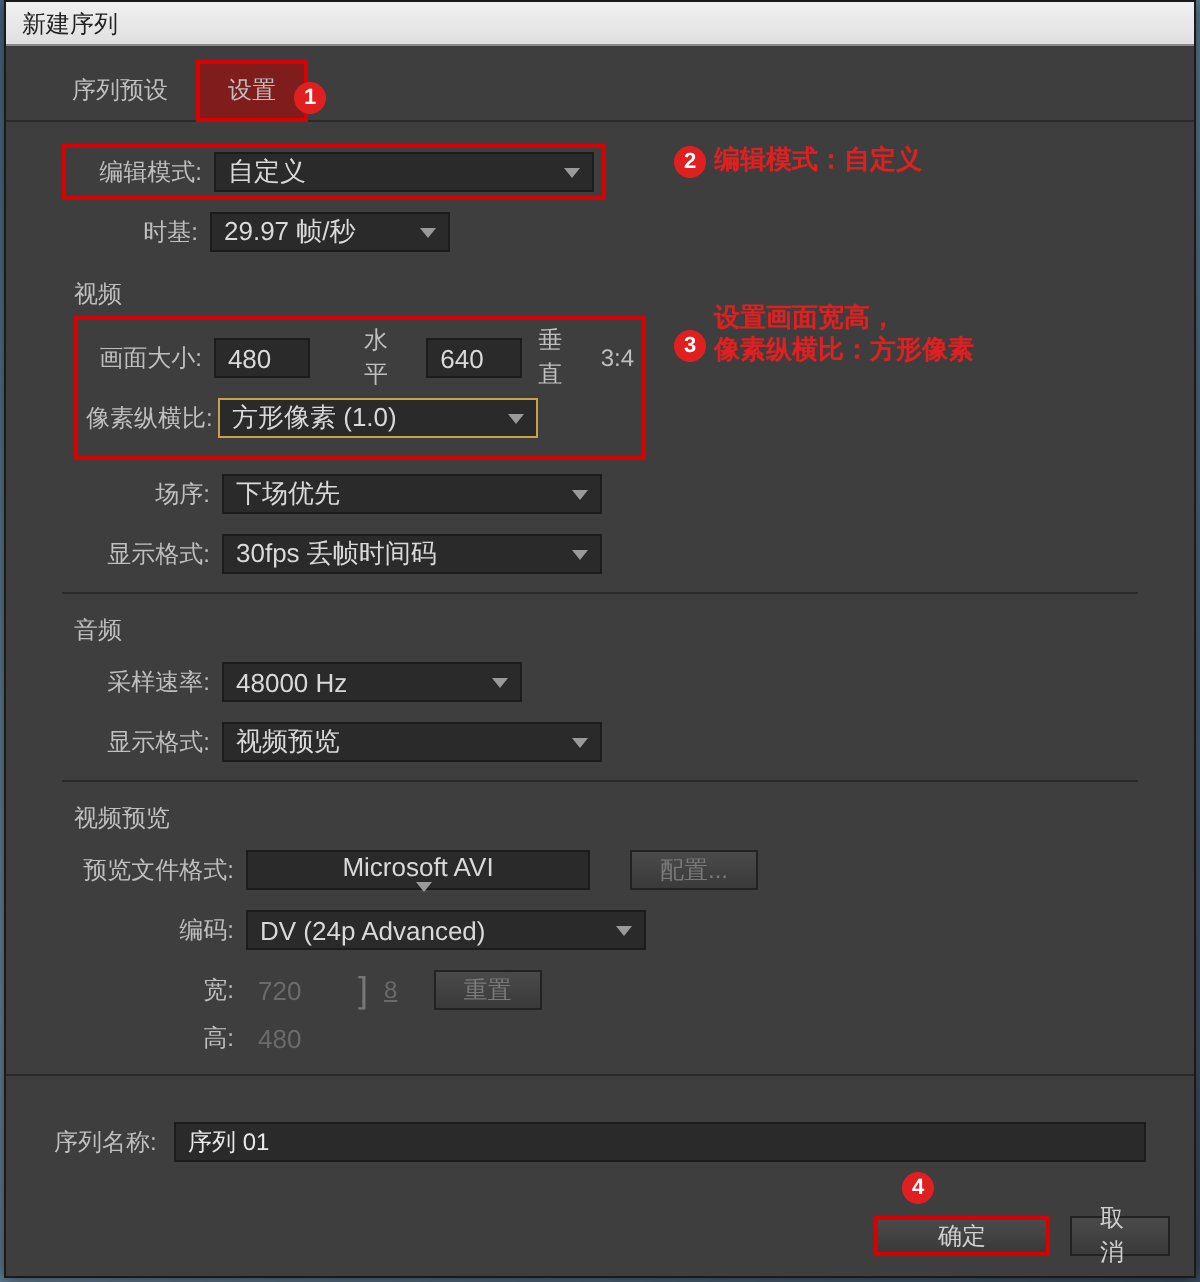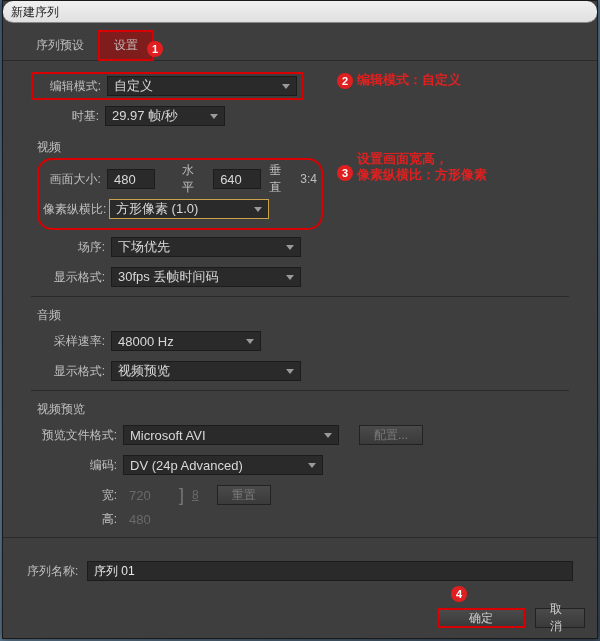--- a/index.html
+++ b/index.html
@@ -3,21 +3,21 @@
 <meta charset="utf-8">
 <style>
   * { box-sizing: border-box; margin: 0; padding: 0; font-family: "Microsoft YaHei", SimSun, sans-serif; }
   body { background: linear-gradient(135deg,#4a6a8a 0%, #6988a0 40%, #3a4a5a 100%); width:600px; height:641px; overflow:hidden; }
   .dialog {
     position:absolute; left:2px; top:0; width:596px; height:639px;
     background:#3e3e3e; border:1px solid #1a1a1a; box-shadow:0 0 8px rgba(0,0,0,.6);
   }
   .titlebar {
     height:22px; background:linear-gradient(#f0f0f0,#e0e0e0);
-    border-bottom:1px solid #888; padding:3px 8px; font-size:12px; color:#222;border-radius:10px;
+    border-bottom:1px solid #888; padding:3px 8px; font-size:12px; color:#222;
   }
   .body { position:absolute; left:0; top:22px; right:0; bottom:0; background:#3e3e3e; color:#bfbfbf; font-size:12px; }
   .tabs { display:flex; gap:0; padding:8px 18px 0 18px; border-bottom:1px solid #2a2a2a; }
   .tab { padding:5px 14px 6px; cursor:pointer; color:#bfbfbf; border:1px solid transparent; border-bottom:none; }
   .tab.active { background:#7f1d1d; border-color:#555 #2a2a2a #353535 #555; }
   .content { padding:8px 28px 0 28px; }
 
   .row { display:flex; align-items:center; height:26px; margin:4px 0; }
   .lbl { width:92px; text-align:right; padding-right:6px; color:#bfbfbf; white-space:nowrap; }
 
@@ -100,21 +100,21 @@
 
       <div class="row indent">
         <span class="lbl" style="width:54px;">时基:</span>
         <div class="dd" style="width:120px;">
           <span>29.97 帧/秒</span>
             <span class="tri"></span>
         </div>
       </div>
 
       <div class="gtitle">视频</div>
-      <div class="redbox-wrap" style="margin-left:6px; width:286px;border-radius:15px;">
+      <div class="redbox-wrap" style="margin-left:6px; width:286px;">
         <div class="row">
           <span class="lbl" style="width:66px;">画面大小:</span>
           <input class="num" value="480" style="">
           <span style="padding:0 8px;margin-left:19px;">水平</span>
           <input class="num" value="640" style="">
           <span style="padding:0 8px;">垂直</span>
           <span>3:4</span>
         </div>
         <div class="row">
           <span class="lbl" style="width:66px;">像素纵横比:</span>
@@ -160,21 +160,21 @@
           <span>视频预览</span>
             <span class="tri"></span>
         </div>
       </div>
 
       <div class="sep"></div>
 
       <div class="gtitle">视频预览</div>
       <div class="row">
         <span class="lbl">预览文件格式:</span>
-        <div class="dd" style="width:216px;">
+        <div class="dd" style="width:172px;flex-direction:column;">
           <span>Microsoft AVI</span>
             <span class="tri"></span>
         </div>
         <span style="width:20px;"></span>
         <div class="btn dim">配置...</div>
       </div>
       <div class="row">
         <span class="lbl">编码:</span>
         <div class="dd" style="width:200px;">
           <span>DV (24p Advanced)</span>

